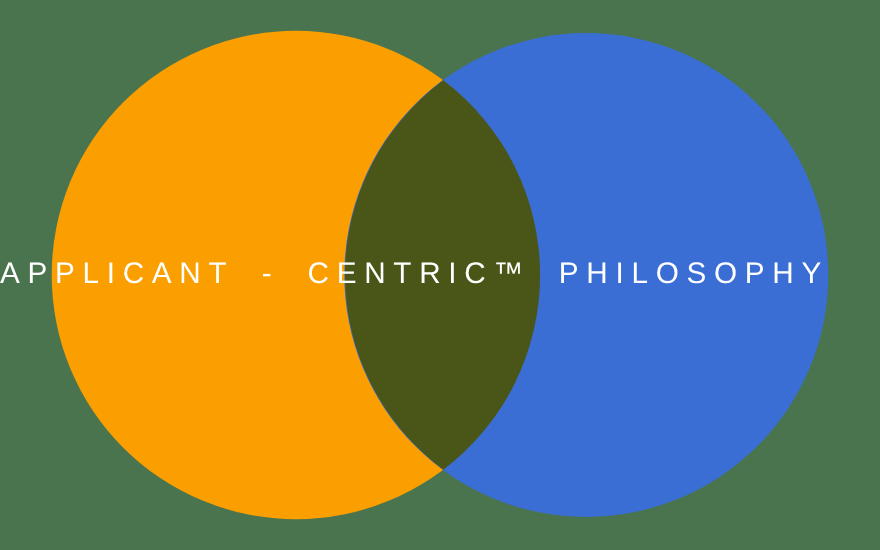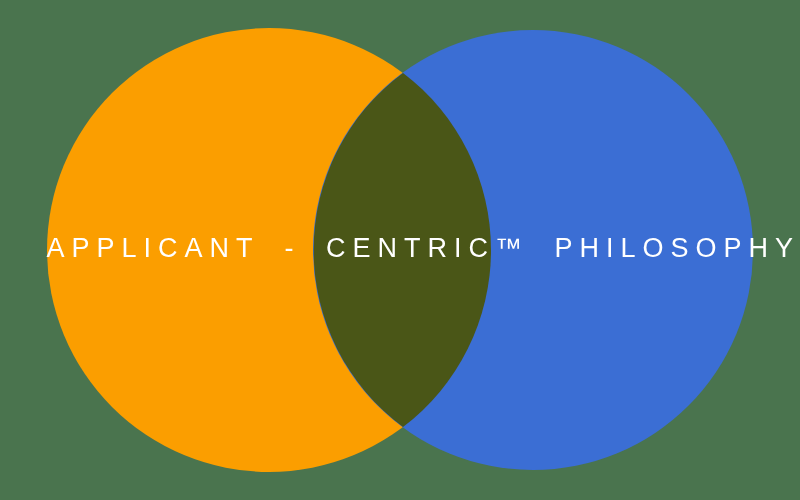--- a/index.html
+++ b/index.html
@@ -30,21 +30,21 @@
   }
   .circle-left  { fill: var(--left-circle); }
   .circle-right { fill: var(--right-circle); }
   .lens         { fill: var(--overlap); }
   .venn-label {
     position: absolute;
     left: 0;
     right: 0;
     top: 235px;
     line-height: 27px;
-    text-align: right;
+    text-align: left;
     font-size: 27px;
     font-weight: 400;
     letter-spacing: 7px;
     word-spacing: 11px;
     white-space: nowrap;
     color: var(--label-text);
     user-select: none;
   }
 </style>
 </head>

